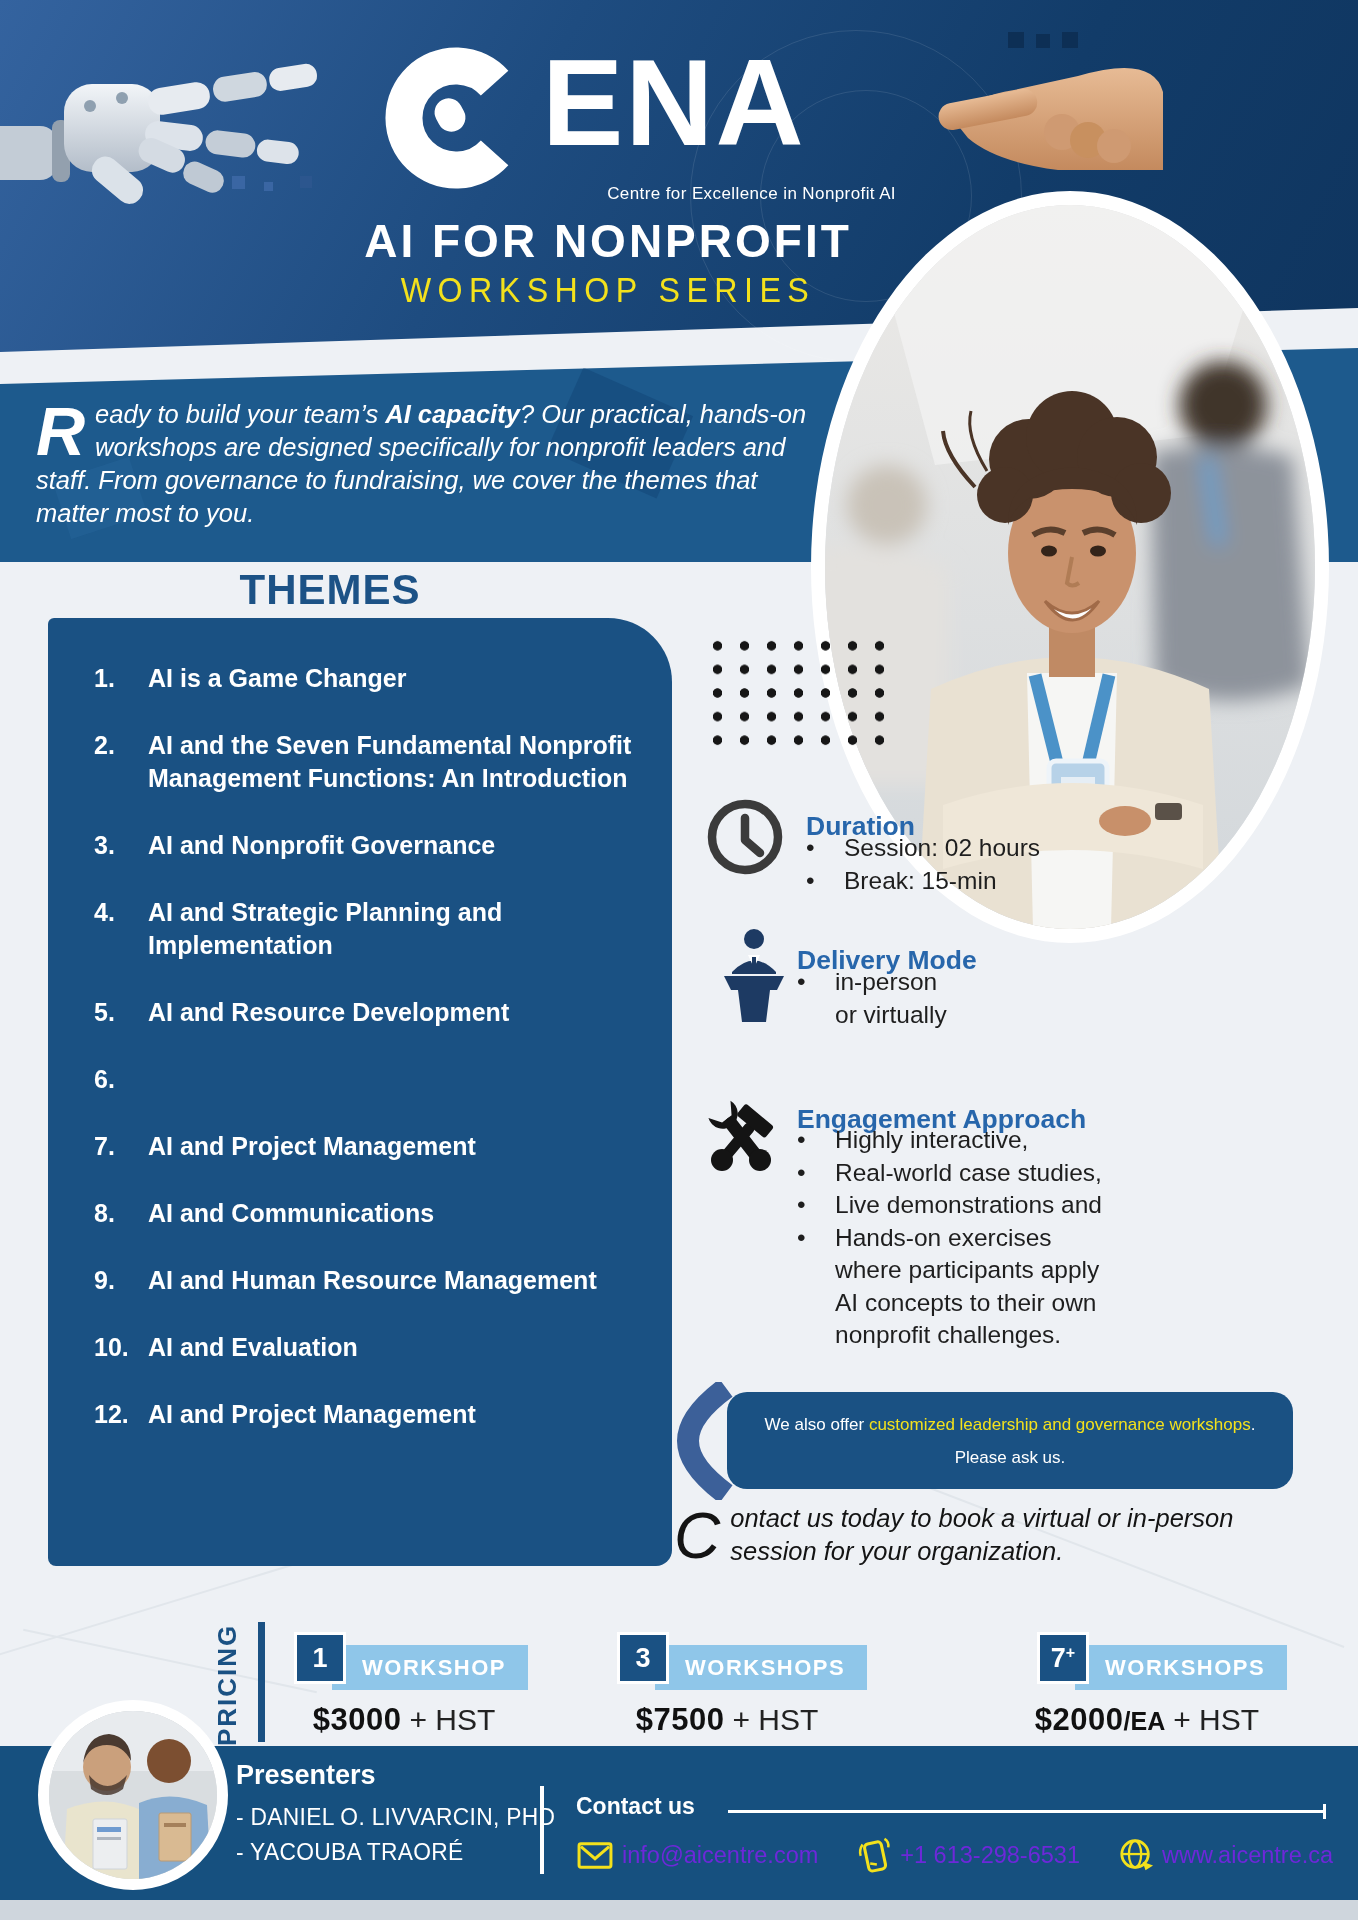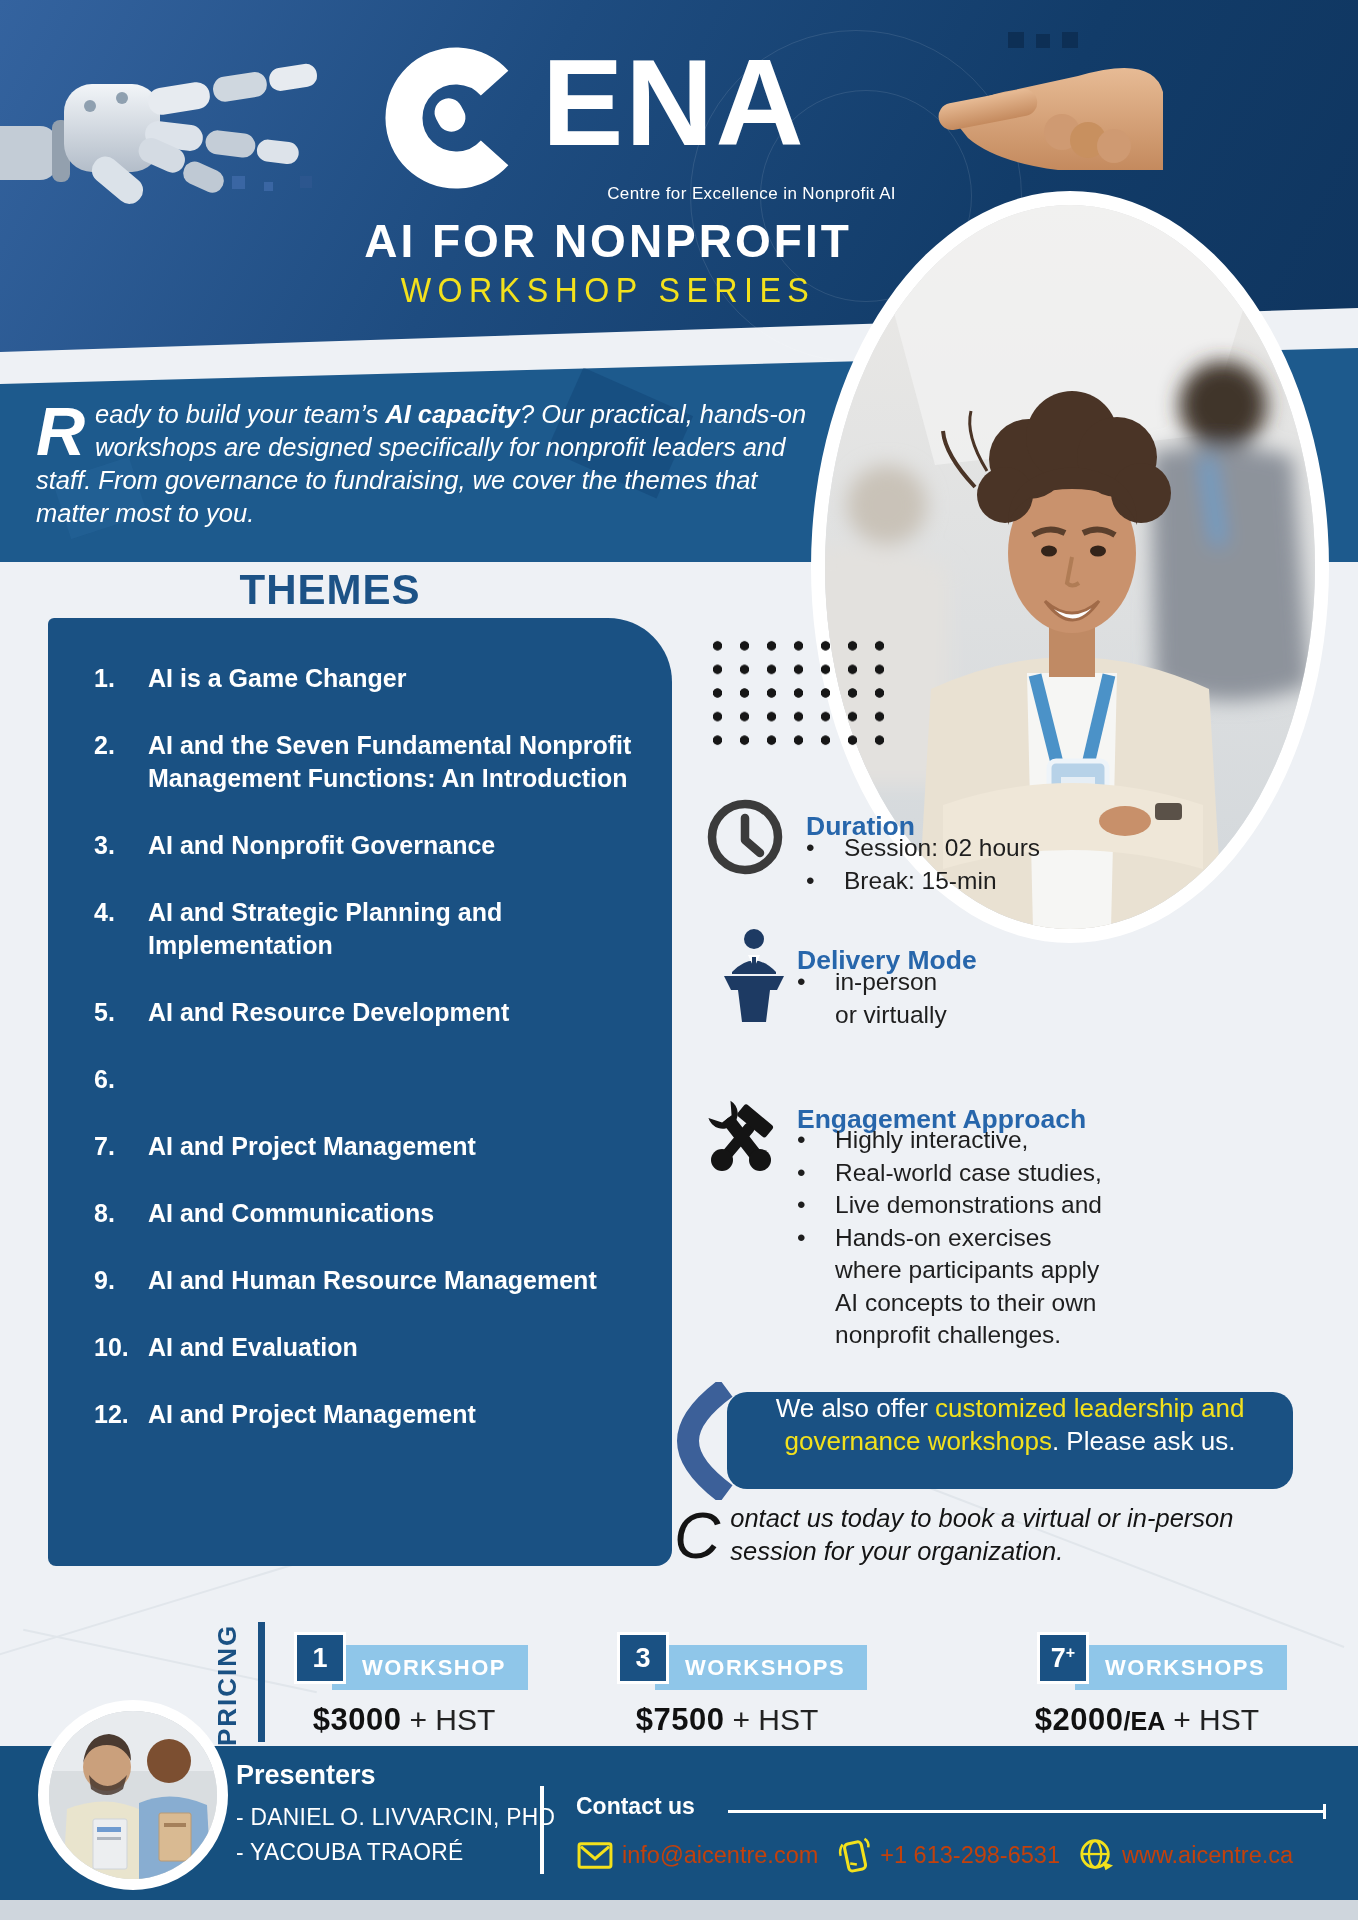--- a/index.html
+++ b/index.html
@@ -50,22 +50,22 @@
   .t-num{width:54px;flex:none;}
   
   .detail-heading{position:absolute;color:#2766ab;font-size:26.5px;font-weight:800;z-index:5;margin-top:16px;}
   .detail-rows{position:absolute;font-size:24.5px;color:#1e1e1e;line-height:32.5px;z-index:5;}
   .d-row{display:flex;}
   .d-row .dcell{width:38px;flex:none;}
   .d-row.dotted .dcell::before{content:"•";}
   .icon-abs{position:absolute;z-index:5;}
   
   .callout{position:absolute;left:727px;top:1392px;width:566px;height:97px;background:#1a5183;
-    border-radius:20px;display:flex;align-items:flex-start;justify-content:center;text-align:center;
-    font-size:26px;line-height:33px;color:#fff;z-index:5;box-sizing:border-box;padding:0 26px;}
+    border-radius:20px;display:flex;align-items:center;justify-content:center;text-align:center;
+    font-size:17px;line-height:33px;color:#fff;z-index:5;box-sizing:border-box;padding:0 26px;}
   .callout .yellow{color:#f3e11c;}
   .callout-paren{position:absolute;left:674px;top:1382px;z-index:5;}
   .cta{position:absolute;left:674px;top:1502px;width:648px;color:#141414;font-style:italic;
     font-size:25.5px;line-height:33px;z-index:5;}
   .cta .dropcap{font-weight:400;font-size:64px;line-height:56px;}
   
   .pricing-label{position:absolute;left:212px;top:1624px;height:122px;writing-mode:vertical-rl;
     transform:rotate(180deg);font-size:26px;font-weight:800;color:#1a5183;letter-spacing:2px;z-index:3;}
   .pricing-divider{position:absolute;left:258px;top:1622px;width:7px;height:120px;background:#1a5183;z-index:3;}
   .tier{position:absolute;top:1632px;z-index:3;}
@@ -83,22 +83,22 @@
   .footer-bar{position:absolute;left:0;top:1746px;width:1358px;height:174px;background:#16507f;z-index:8;}
   .presenters-photo{position:absolute;left:38px;top:1700px;width:168px;height:168px;border:11px solid #fff;
     border-radius:50%;overflow:hidden;background:#d9dde0;z-index:9;}
   .presenters-heading{position:absolute;left:236px;top:1760px;color:#fff;font-size:27px;font-weight:800;z-index:9;}
   .presenter-names{position:absolute;left:236px;top:1800px;color:#fff;font-size:23.5px;line-height:35px;
     letter-spacing:.3px;z-index:9;transform:scaleX(.97);transform-origin:left;}
   .footer-divider{position:absolute;left:540px;top:1786px;width:4px;height:88px;background:#fff;z-index:9;}
   .contact-heading{position:absolute;left:576px;top:1793px;color:#fff;font-size:23px;font-weight:800;z-index:9;}
   .contact-line{position:absolute;left:728px;top:1810px;width:598px;height:3px;background:#fff;z-index:9;}
   .contact-line::after{content:"";position:absolute;right:0;top:-6px;width:3px;height:15px;background:#fff;}
-  .contact-row{position:absolute;left:576px;top:1836px;display:flex;gap:8px;
-    color:#c2410c;font-size:23.5px;z-index:9;white-space:nowrap;}
+  .contact-row{position:absolute;left:576px;top:1836px;display:flex;gap:28px;
+    color:#6d28d9;font-size:23.5px;z-index:9;white-space:nowrap;}
   .contact-row .grp{display:flex;align-items:center;gap:8px;margin-right:10px;}
   
   .deco-line{position:absolute;background:#e1e6eb;z-index:0;}
 </style>
 </head>
 <body>
 
 <div id="page">
 
   <div class="deco-line" style="left:-40px;top:1586px;width:520px;height:2px;transform:rotate(-17deg);"></div>

